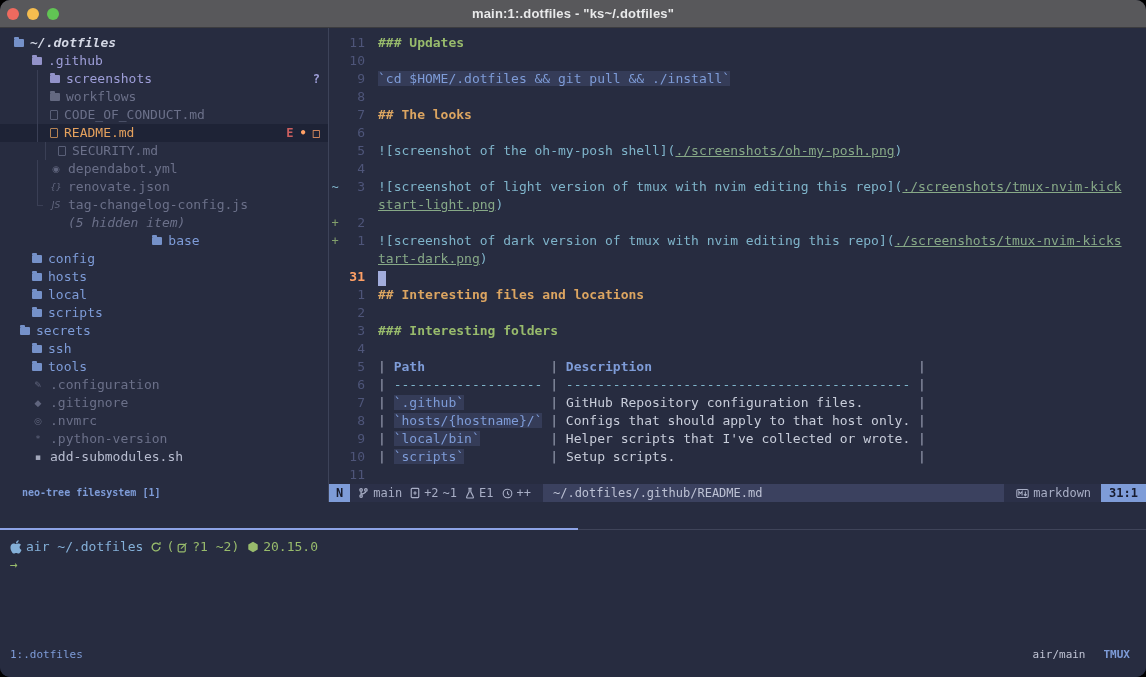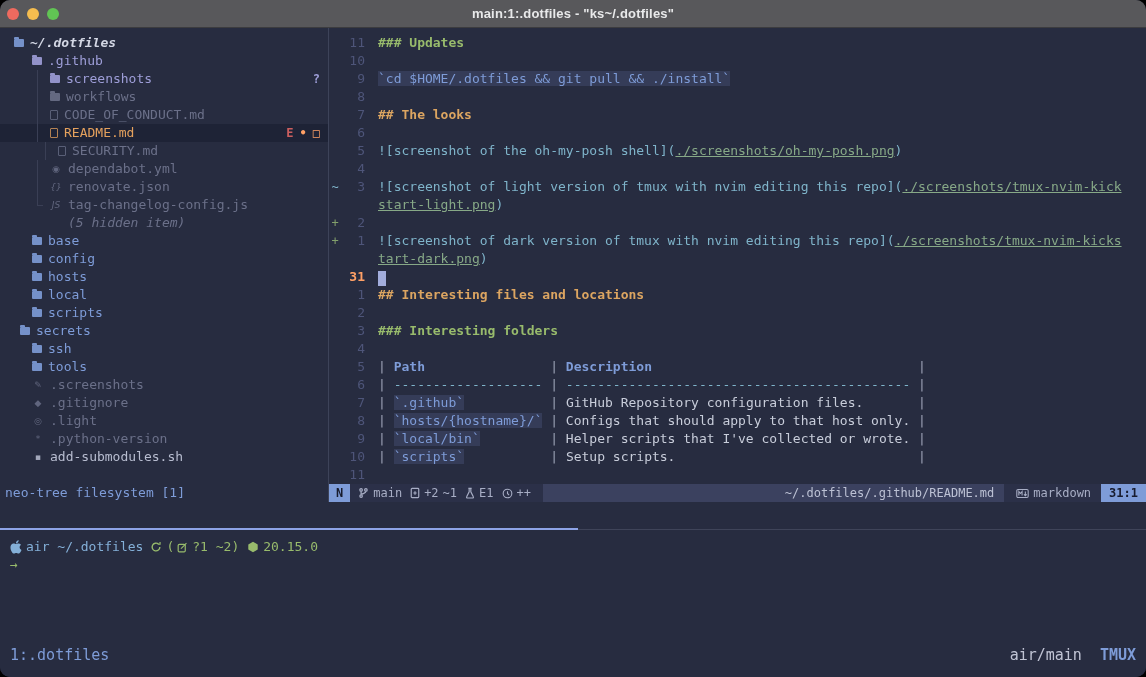--- a/index.html
+++ b/index.html
@@ -44,22 +44,22 @@
   .srow.gend::before { content:""; position:absolute; left:37px; top:0; height:9px; width:1px; background:#3a3f55; }
   .srow.gend::after  { content:""; position:absolute; left:37px; top:9px; width:6px; height:1px; background:#3a3f55; }
   .ico { display:inline-block; margin-right:6px; flex:none; }
   .ico-folder { width:10px; height:8px; background:currentColor; border-radius:1px; position:relative; opacity:.9; }
   .ico-folder::before { content:""; position:absolute; top:-2px; left:0; width:5px; height:2px;
                         background:currentColor; border-radius:1px 1px 0 0; }
   .ico-blue { color:#7e9cd8; }
   .ico-file { width:8px; height:10px; border:1px solid currentColor; border-radius:1px; opacity:.75; }
   .ico-txt { font-family:"DejaVu Sans", sans-serif; font-size:9px; width:12px; text-align:center;
              opacity:.85; line-height:10px; }
-  .neotree-status { height:18px; line-height:18px; flex:none; color:#7e9cd8; font-size:13px;
-                    font-weight:normal; padding-left:5px; }
+  .neotree-status { height:18px; line-height:18px; flex:none; color:#7e9cd8; font-size:10px;
+                    font-weight:bold; padding-left:22px; }
 
   
   .editor { flex:1; display:flex; flex-direction:column; min-width:0; }
   .elines { flex:1; padding-top:6px; overflow:hidden; }
   .eline { height:18px; line-height:18px; font-size:13px; display:flex; white-space:pre; }
   .sign { width:12px; flex:none; text-align:center; font-size:12px; }
   .sign.s-add { color:#82a06b; } .sign.s-chg { color:#7fb4ca; }
   .lnum { width:24px; flex:none; text-align:right; color:#4e5579; margin-right:13px; }
   .lnum.cur { color:#ffa066; font-weight:bold; }
   .lcontent { flex:1; overflow:hidden; }
@@ -77,41 +77,41 @@
                   vertical-align:middle; margin-top:1px; }
 
   
   .statusline { height:18px; flex:none; background:#2b3048; display:flex; align-items:center;
                 font-size:12px; color:#a8aec5; }
   .mode-box { background:#7e9cd8; color:#181c2e; font-weight:bold; padding:0 7px;
               height:18px; line-height:18px; flex:none; }
   .sl-item { display:flex; align-items:center; gap:4px; margin-left:8px; flex:none; }
   .sl-item svg { display:block; }
   .sl-pill { flex:1; background:#3b415f; color:#bcc1d4; height:18px; line-height:18px;
-             margin:0 12px; padding:0 10px; overflow:hidden;text-align:right; }
+             margin:0 12px; padding:0 10px; overflow:hidden; }
   .pos-box { background:#7e9cd8; color:#181c2e; font-weight:bold; padding:0 8px;
              height:18px; line-height:18px; flex:none; }
 
   
   .cmdline { height:26px; flex:none; background:#272c40; }
   .pane-divider { height:2px; flex:none; display:flex; }
   .pd-active { width:578px; background:#8da3e6; }
   .pd-rest { flex:1; background:#3f4459; margin-top:1px; height:1px; }
 
   
   .shell-pane { flex:1; display:flex; flex-direction:column; padding:8px 0 0 10px; min-height:0; }
   .prompt-line { height:18px; line-height:18px; font-size:13px; display:flex; align-items:center;
                  white-space:pre; }
   .p-blue { color:#84b0d8; }
   .p-green { color:#98bb6c; }
   .picon { display:inline-flex; align-items:center; margin:0 4px 0 0; }
   .prompt-line svg { display:block; }
   .spacer { flex:1; }
-  .tmux-bar { height:20px; line-height:20px; flex:none; margin:0 10px 12px 0; display:flex;
-              font-size:15px;align-items:flex-end; }
+  .tmux-bar { height:20px; line-height:20px; flex:none; margin:0 16px 12px 0; display:flex;
+              font-size:11px;align-items:flex-end; }
   .tmux-left { color:#7e9cd8; }
   .tmux-right { margin-left:auto; display:flex; gap:18px; }
   .tmux-session { color:#c0c4d4; }
   .tmux-badge { color:#7e9cd8; font-weight:bold; }
 </style>
 </head>
 <body>
 
 <div class="window">
 
@@ -133,31 +133,31 @@
             <div class="srow it-purple" style="padding-left: 32px;"><i class="ico ico-folder"></i><span class="label">.github</span></div>
             <div class="srow it-purple gmid" style="padding-left: 50px;"><i class="ico ico-folder"></i><span class="label">screenshots</span><span class="badges"><span class="b-purple">?</span></span></div>
             <div class="srow it-dim gmid" style="padding-left: 50px;"><i class="ico ico-folder"></i><span class="label">workflows</span></div>
             <div class="srow it-dim gmid" style="padding-left: 50px;"><i class="ico ico-file"></i><span class="label">CODE_OF_CONDUCT.md</span></div>
             <div class="srow it-orange sel gmid" style="padding-left: 50px;"><i class="ico ico-file"></i><span class="label">README.md</span><span class="badges"><span class="b-red">E</span><span class="b-orange">•</span><span class="b-orange">□</span></span></div>
             <div class="srow it-dim gmid" style="padding-left: 50px; margin-left: 8px;"><i class="ico ico-file"></i><span class="label">SECURITY.md</span></div>
             <div class="srow it-dim gmid" style="padding-left: 50px;"><i class="ico ico-txt">◉</i><span class="label">dependabot.yml</span></div>
             <div class="srow it-dim gmid" style="padding-left: 50px;"><i class="ico ico-txt">{}</i><span class="label">renovate.json</span></div>
             <div class="srow it-dim gend" style="padding-left: 50px;"><i class="ico ico-txt">JS</i><span class="label">tag-changelog-config.js</span></div>
             <div class="srow it-hidden" style="padding-left: 50px;"><i class="ico ico-txt"></i><span class="label">(5 hidden item)</span></div>
-            <div class="srow it-blue" style="padding-left: 32px;"><i class="ico ico-folder"></i><span class="label">base</span></div>
+            <div class="srow it-blue" style="padding-left: 32px; justify-content: center;"><i class="ico ico-folder"></i><span class="label">base</span></div>
             <div class="srow it-blue" style="padding-left: 32px;"><i class="ico ico-folder"></i><span class="label">config</span></div>
             <div class="srow it-blue" style="padding-left: 32px;"><i class="ico ico-folder"></i><span class="label">hosts</span></div>
             <div class="srow it-blue" style="padding-left: 32px;"><i class="ico ico-folder"></i><span class="label">local</span></div>
             <div class="srow it-blue" style="padding-left: 32px;"><i class="ico ico-folder"></i><span class="label">scripts</span></div>
             <div class="srow it-blue" style="padding-left: 20px;"><i class="ico ico-folder"></i><span class="label">secrets</span></div>
             <div class="srow it-blue" style="padding-left: 32px;"><i class="ico ico-folder"></i><span class="label">ssh</span></div>
             <div class="srow it-blue" style="padding-left: 32px;"><i class="ico ico-folder"></i><span class="label">tools</span></div>
-            <div class="srow it-dim" style="padding-left: 32px;"><i class="ico ico-txt">✎</i><span class="label">.screenshots</span></div>
+            <div class="srow it-dim" style="padding-left: 32px;"><i class="ico ico-txt">✎</i><span class="label">.configuration</span></div>
             <div class="srow it-dim" style="padding-left: 32px;"><i class="ico ico-txt">◆</i><span class="label">.gitignore</span></div>
-            <div class="srow it-dim" style="padding-left: 32px;"><i class="ico ico-txt">◎</i><span class="label">.light</span></div>
+            <div class="srow it-dim" style="padding-left: 32px;"><i class="ico ico-txt">◎</i><span class="label">.nvmrc</span></div>
             <div class="srow it-dim" style="padding-left: 32px;"><i class="ico ico-txt">*</i><span class="label">.python-version</span></div>
             <div class="srow it-light" style="padding-left: 32px;"><i class="ico ico-txt">▪</i><span class="label">add-submodules.sh</span></div>
           </div>
         <div class="neotree-status">neo-tree filesystem [1]</div>
       </div>
 
       <div class="editor">
         <div class="elines" id="elines">
             <div class="eline"><span class="sign "> </span><span class="lnum">11</span><span class="lcontent"><span class="seg-h3">### Updates</span></span></div>
             <div class="eline"><span class="sign "> </span><span class="lnum">10</span><span class="lcontent"></span></div>

